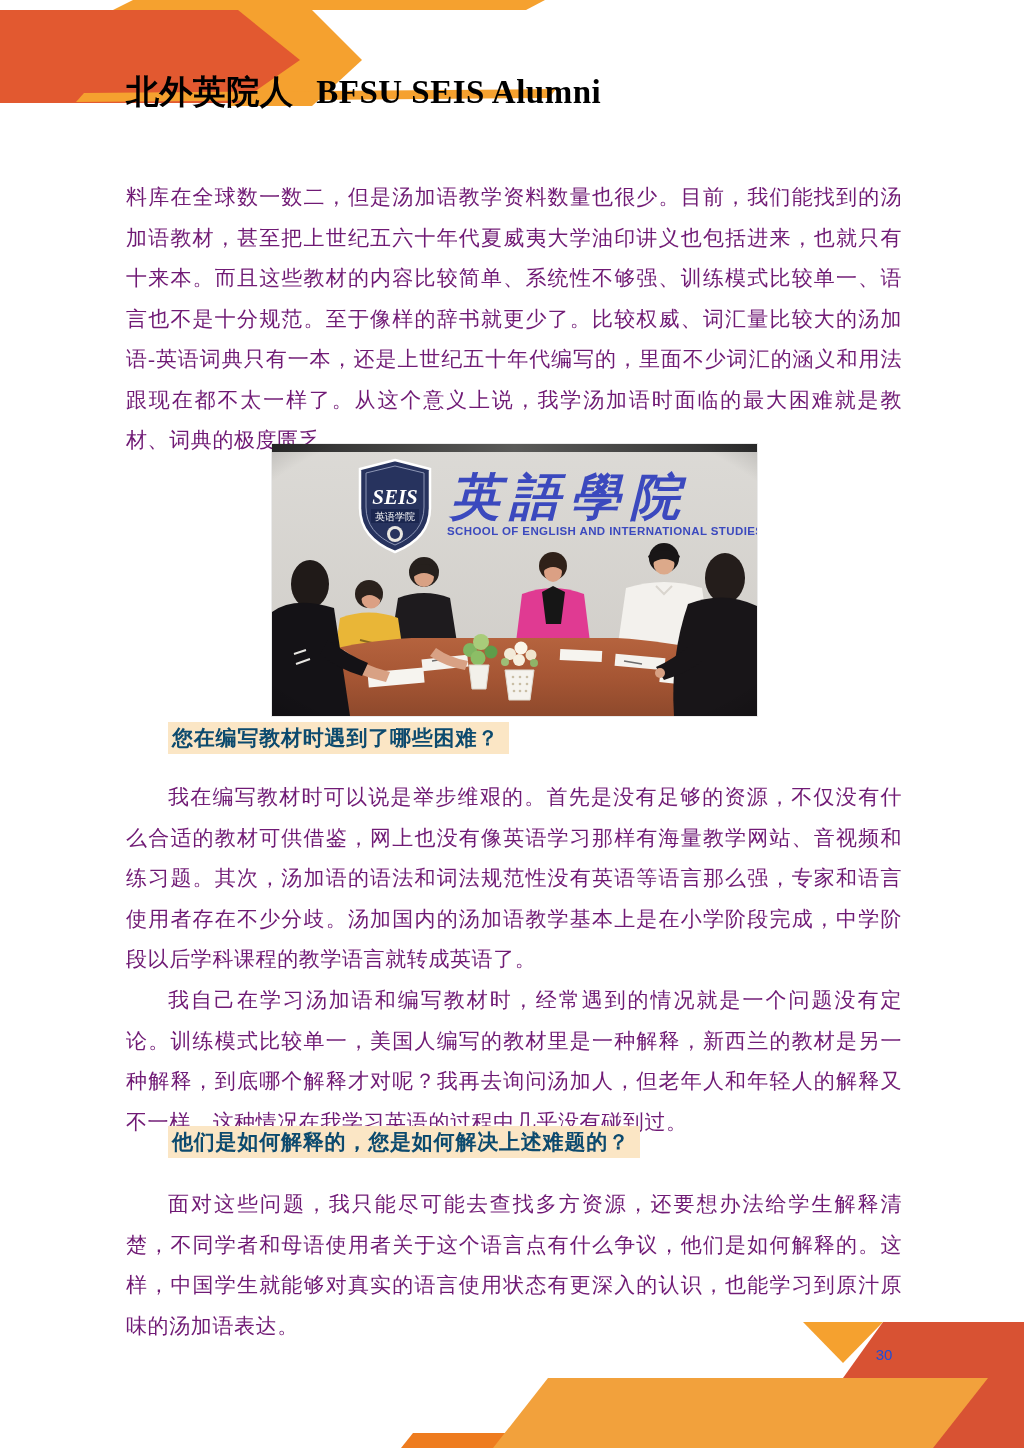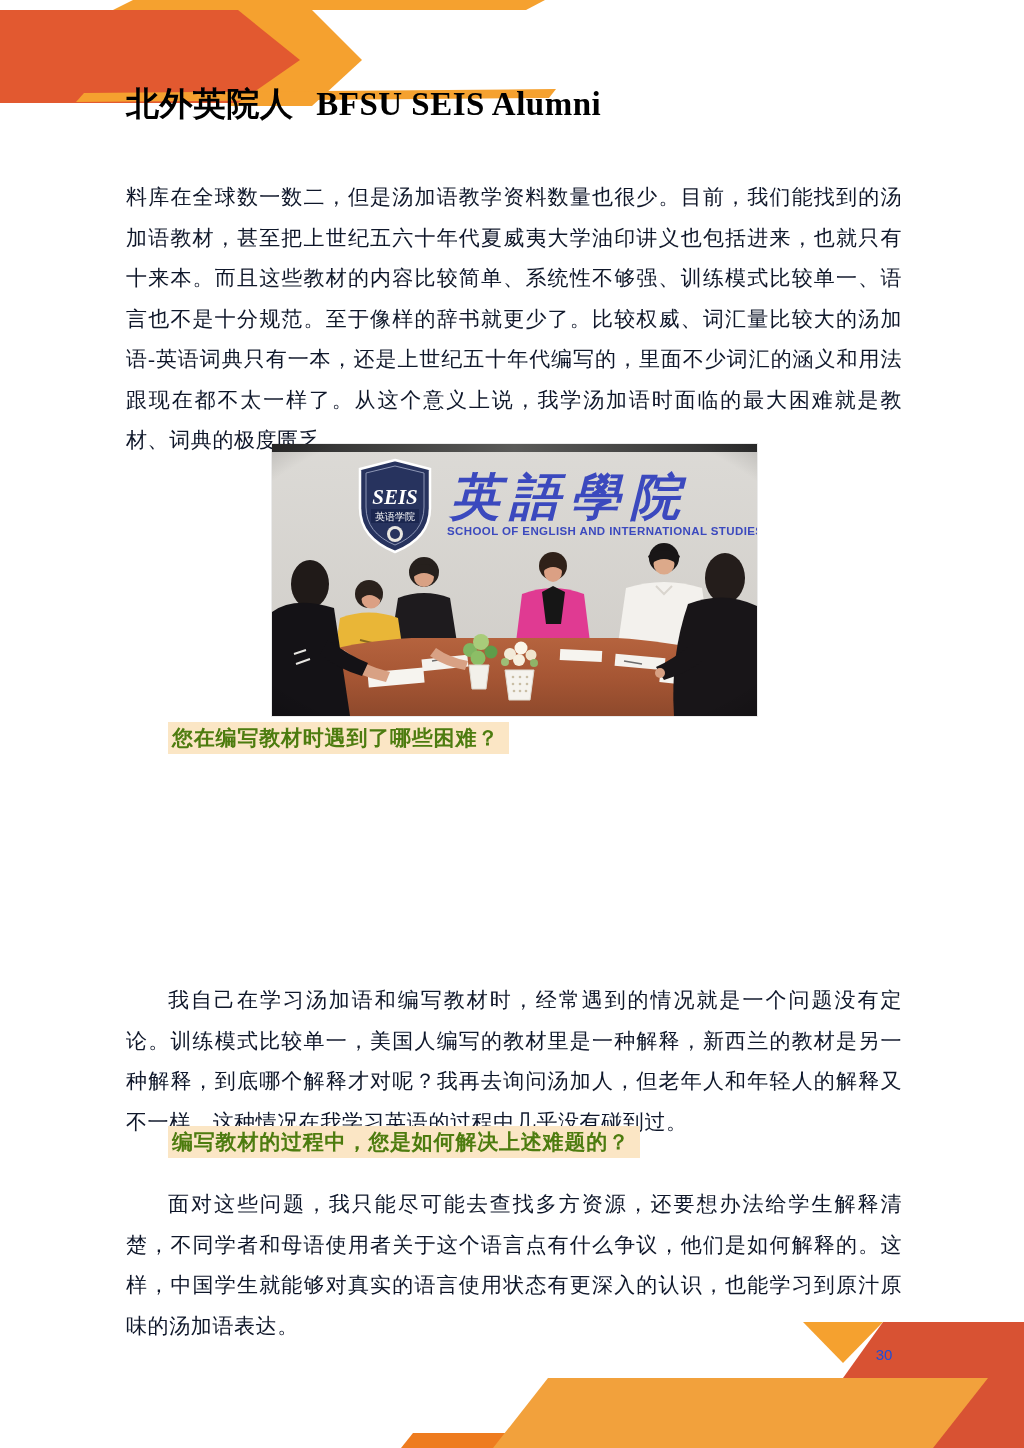--- a/index.html
+++ b/index.html
@@ -5,34 +5,34 @@
   html,body{margin:0;padding:0;background:#ffffff;}
   .page{
     position:relative;width:1024px;height:1448px;margin:0 auto;
     background:#ffffff;overflow:hidden;
     font-family:"Liberation Serif",serif;color:#1f1f1f;
   }
   .deco{position:absolute;left:0;pointer-events:none;}
   .deco.top{top:0;}
   .deco.bottom{bottom:0;}
   .page-title{
-    position:absolute;left:126px;top:84px;width:800px;
+    position:absolute;left:126px;top:72px;width:800px;
     font-weight:bold;font-size:33px;line-height:40px;color:#000;
     letter-spacing:0.5px;white-space:nowrap;
   }
   .page-title .latin{margin-left:14px;}
   .txtblock{
     position:absolute;left:126px;width:776px;
     font-size:21px;line-height:40.5px;letter-spacing:0.6px;
-    text-align:justify;color:#0f172a;
+    text-align:justify;color:#701a75;
   }
   .indent{text-indent:42px;}
   .qrow{position:absolute;left:126px;width:776px;font-size:21px;line-height:40.5px;}
   .qhl{
-    background:#FBE6C5;color:#4d7c0f;font-weight:bold;
+    background:#FBE6C5;color:#0c4a6e;font-weight:bold;
     padding:4px 10px 4px 4px;margin-left:42px;letter-spacing:0.8px;
   }
   figure.photo{
     position:absolute;left:272px;top:444px;width:485px;height:272px;margin:0;
     box-shadow:0 0 0 1px rgba(0,0,0,0.08);
   }
   .pagenum{
     position:absolute;left:866px;top:1346px;width:36px;text-align:center;
     font-family:"Liberation Sans",sans-serif;font-size:15px;color:#1d4ed8;z-index:5;
   }
@@ -181,23 +181,24 @@
         <circle cx="388" cy="229" r="5" fill="#D8A184"></circle>
       </g>
 
       <rect x="0" y="0" width="485" height="272" fill="url(#vignG)"></rect>
     </svg>
   </figure>
 
   <div class="qrow" style="top:718px">
     <span class="qhl">您在编写教材时遇到了哪些困难？</span>
   </div>
+  <p class="txtblock indent" style="top:756px">我在编写教材时可以说是举步维艰的。首先是没有足够的资源，不仅没有什么合适的教材可供借鉴，网上也没有像英语学习那样有海量教学网站、音视频和练习题。其次，汤加语的语法和词法规范性没有英语等语言那么强，专家和语言使用者存在不少分歧。汤加国内的汤加语教学基本上是在小学阶段完成，中学阶段以后学科课程的教学语言就转成英语了。</p>
   <p class="txtblock indent" style="top:959px">我自己在学习汤加语和编写教材时，经常遇到的情况就是一个问题没有定论。训练模式比较单一，美国人编写的教材里是一种解释，新西兰的教材是另一种解释，到底哪个解释才对呢？我再去询问汤加人，但老年人和年轻人的解释又不一样。这种情况在我学习英语的过程中几乎没有碰到过。</p>
   <div class="qrow" style="top:1122px">
-    <span class="qhl">编写教材的过程中，您是如何解决上述难题的？</span>
+    <span class="qhl">他们是如何解释的，您是如何解决上述难题的？</span>
   </div>
   <p class="txtblock indent" style="top:1163px">面对这些问题，我只能尽可能去查找多方资源，还要想办法给学生解释清楚，不同学者和母语使用者关于这个语言点有什么争议，他们是如何解释的。这样，中国学生就能够对真实的语言使用状态有更深入的认识，也能学习到原汁原味的汤加语表达。</p>
 
   <svg class="deco bottom" width="1024" height="130" viewBox="0 0 1024 130">
     <polygon points="883,4 1024,4 1024,130 793,130" fill="#D85233"></polygon>
     <polygon points="413,115 588,115 576,130 401,130" fill="#EE7C1F"></polygon>
     <polygon points="548,60 988,60 933,130 493,130" fill="#F2A13C"></polygon>
     <polygon points="803,4 883,4 843,45" fill="#F5A12F"></polygon>
   </svg>
   <div class="pagenum">30</div>

